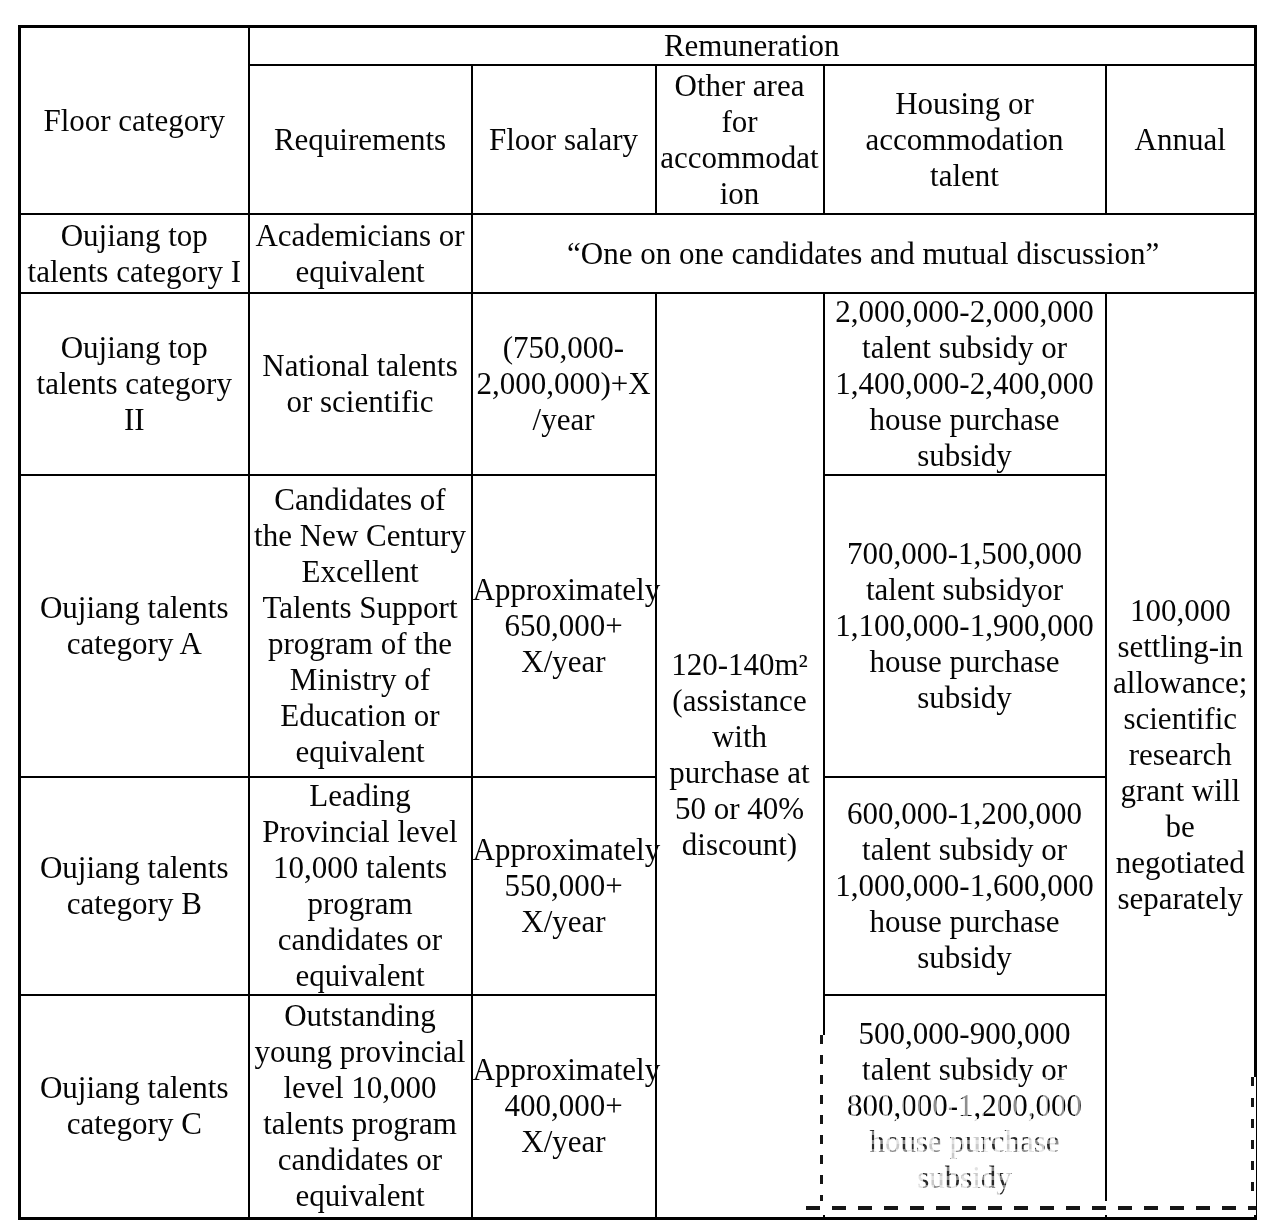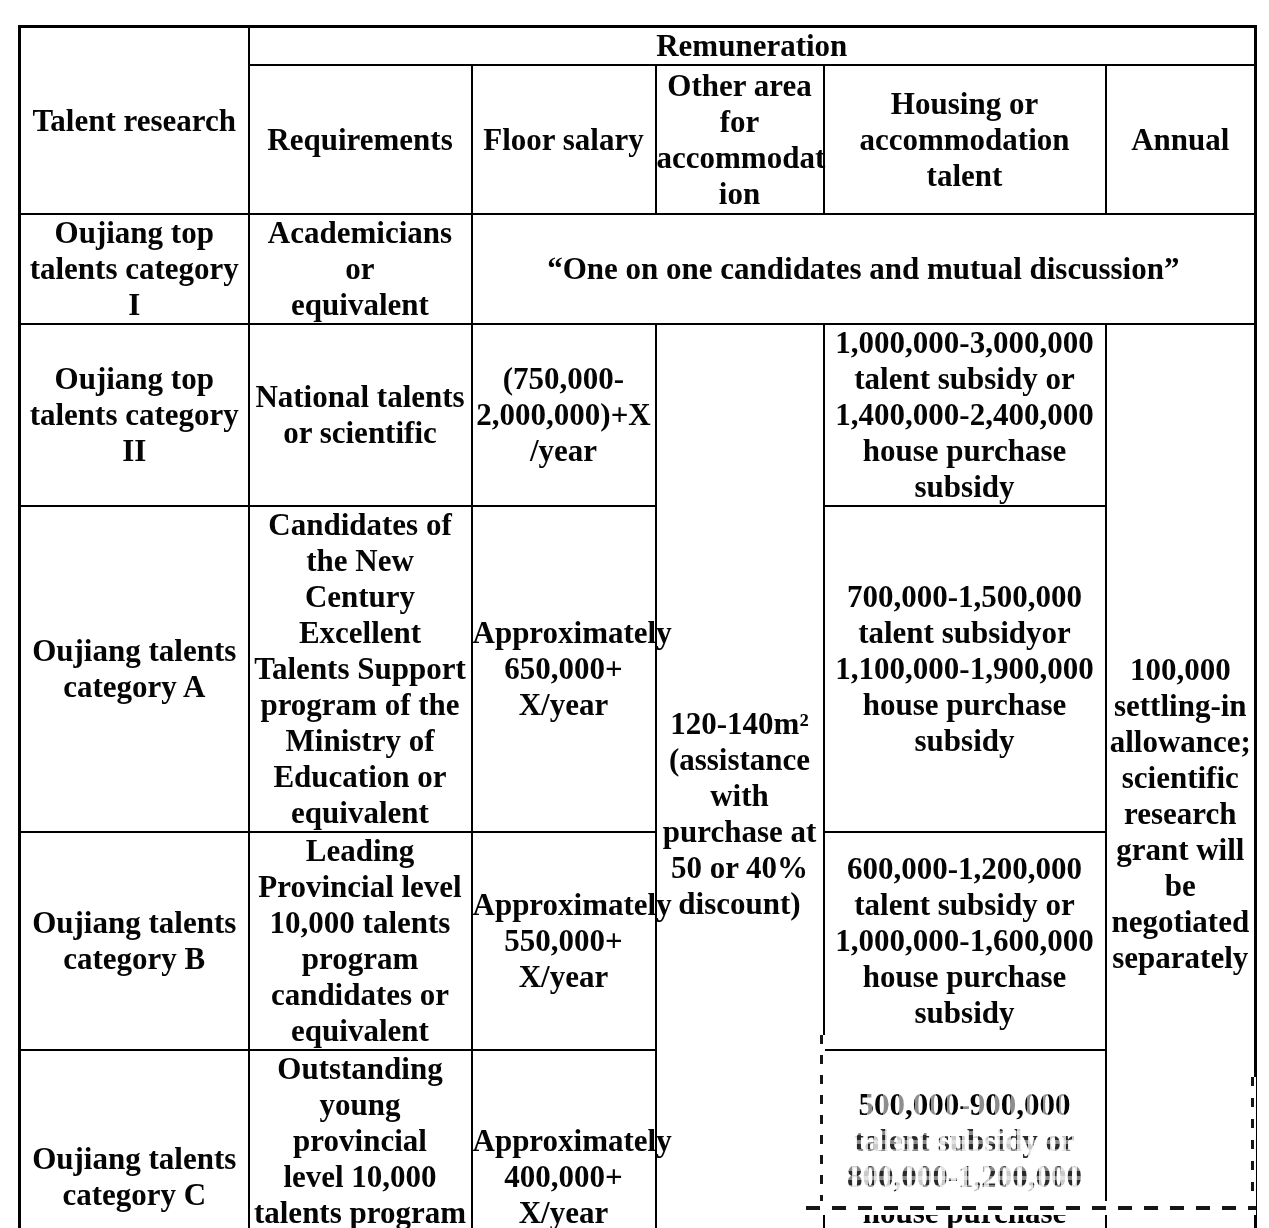--- a/index.html
+++ b/index.html
@@ -23,21 +23,21 @@
     font-size: 31px;
     line-height: 36px;
     color: #050505;
   }
   table.talent td {
     border: 2px solid #000;
     text-align: center;
     vertical-align: middle;
     padding: 0;
     white-space: pre-line;
-    font-weight: bold;
+    font-weight: normal;
   }
   
   tr.r-rem   { height: 34px; }
   tr.r-sub   { height: 149px; }
   tr.r-cat1  { height: 79px; }
   tr.r-cat2  { height: 180px; }
   tr.r-catA  { height: 302px; }
   tr.r-catB  { height: 218px; }
   tr.r-catC  { height: 223px; }
 
@@ -75,21 +75,21 @@
     <colgroup>
       <col style="width:229px">
       <col style="width:223px">
       <col style="width:184px">
       <col style="width:168px">
       <col style="width:282px">
       <col style="width:150px">
     </colgroup>
     <tbody>
       <tr class="r-rem">
-        <td rowspan="2">Talent research</td>
+        <td rowspan="2">Floor category</td>
         <td colspan="5">Remuneration</td>
       </tr>
       <tr class="r-sub">
         <td>Requirements</td>
         <td>Floor salary</td>
         <td>Other area
 for
 accommodat
 ion</td>
         <td>Housing or
@@ -112,21 +112,21 @@
 or scientific</td>
         <td>(750,000-
 2,000,000)+X
 /year</td>
         <td rowspan="4">120-140m²
 (assistance
 with
 purchase at
 50 or 40%
 discount)</td>
-        <td>1,000,000-3,000,000
+        <td>2,000,000-2,000,000
 talent subsidy or
 1,400,000-2,400,000
 house purchase
 subsidy</td>
         <td rowspan="4">100,000
 settling-in
 allowance;
 scientific
 research
 grant will

